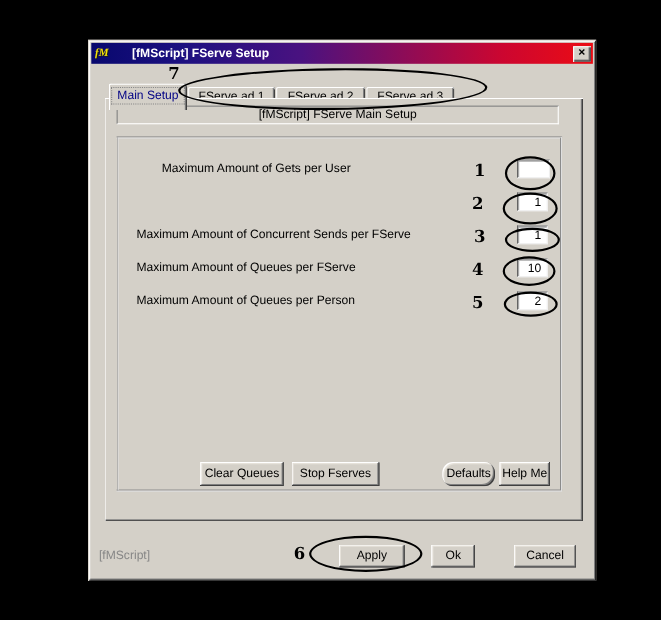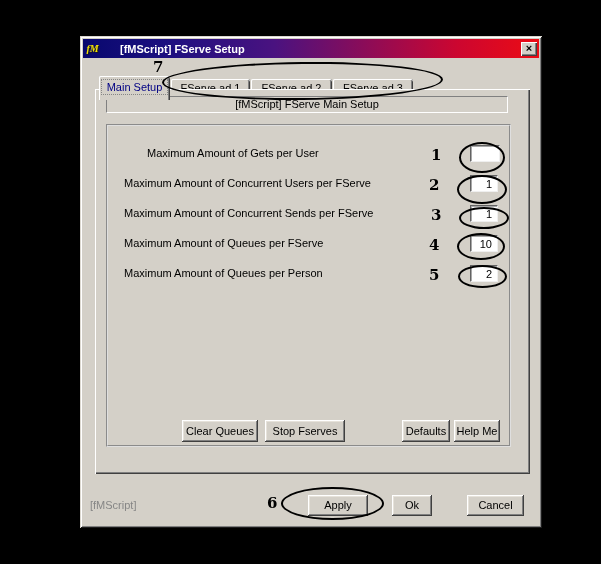--- a/index.html
+++ b/index.html
@@ -44,21 +44,21 @@
     border:1px solid; border-color:#636363 #efefef #efefef #636363;
     box-shadow: inset 1px 1px 0 #a8a8a8;
     font-family:"Liberation Sans",sans-serif; font-size:11px; text-align:right; padding-right:5px; color:#000; }
   #fl0,#fv0 { top:19px;padding-left:23px; } #fl1,#fv1 { top:49px; } #fl2,#fv2 { top:79px; } #fl3,#fv3 { top:109px; } #fl4,#fv4 { top:139px; }
 
   .btn { position:absolute; background:#d4d0c8; color:#000; font-size:11px; text-align:center; cursor:default;
     box-shadow: inset -1px -1px 0 #404040, inset 1px 1px 0 #fff, inset -2px -2px 0 #808080, inset 2px 2px 0 #e6e2da; }
   .gbtn { top:294px; height:22px; line-height:22px; }
   #btn-clear { left:74px; width:76px; }
   #btn-stop { left:157px; width:80px; }
-  #btn-defaults { left:294px; width:48px; }
+  #btn-defaults { left:294px; width:48px;border-radius:10px; }
   #btn-help { left:346px; width:46px; }
 
   .script-label { position:absolute; left:10px; top:463px; font-size:11px; color:#868686; }
   .fbtn { top:459px; height:21px; line-height:21px; }
   #btn-apply { left:228px; width:60px; }
   #btn-ok { left:312px; width:40px; }
   #btn-cancel { left:387px; width:57px; }
 
   .ink-digit { position:absolute; z-index:10; color:#000; font:bold 15px "DejaVu Serif",serif; }
   #d7 { left:153px; top:58px; }
@@ -97,21 +97,20 @@
   <div class="tab tab-i" id="tab3">FServe ad 3</div>
 
   <div class="panel">
 
     <div class="header-box">[fMScript] FServe Main Setup</div>
 
     <div class="groupbox">
       <span class="flabel" id="fl0">Maximum Amount of Gets per User</span>
       <input class="fvalue" id="fv0" type="text" value="1" style="">
 
-      <span class="flabel" id="fl1">Maximum Amount of Concurrent Users per FServe</span>
       <input class="fvalue" id="fv1" type="text" value="1" style="">
 
       <span class="flabel" id="fl2">Maximum Amount of Concurrent Sends per FServe</span>
       <input class="fvalue" id="fv2" type="text" value="1" style="">
 
       <span class="flabel" id="fl3">Maximum Amount of Queues per FServe</span>
       <input class="fvalue" id="fv3" type="text" value="10" style="">
 
       <span class="flabel" id="fl4">Maximum Amount of Queues per Person</span>
       <input class="fvalue" id="fv4" type="text" value="2" style="">

